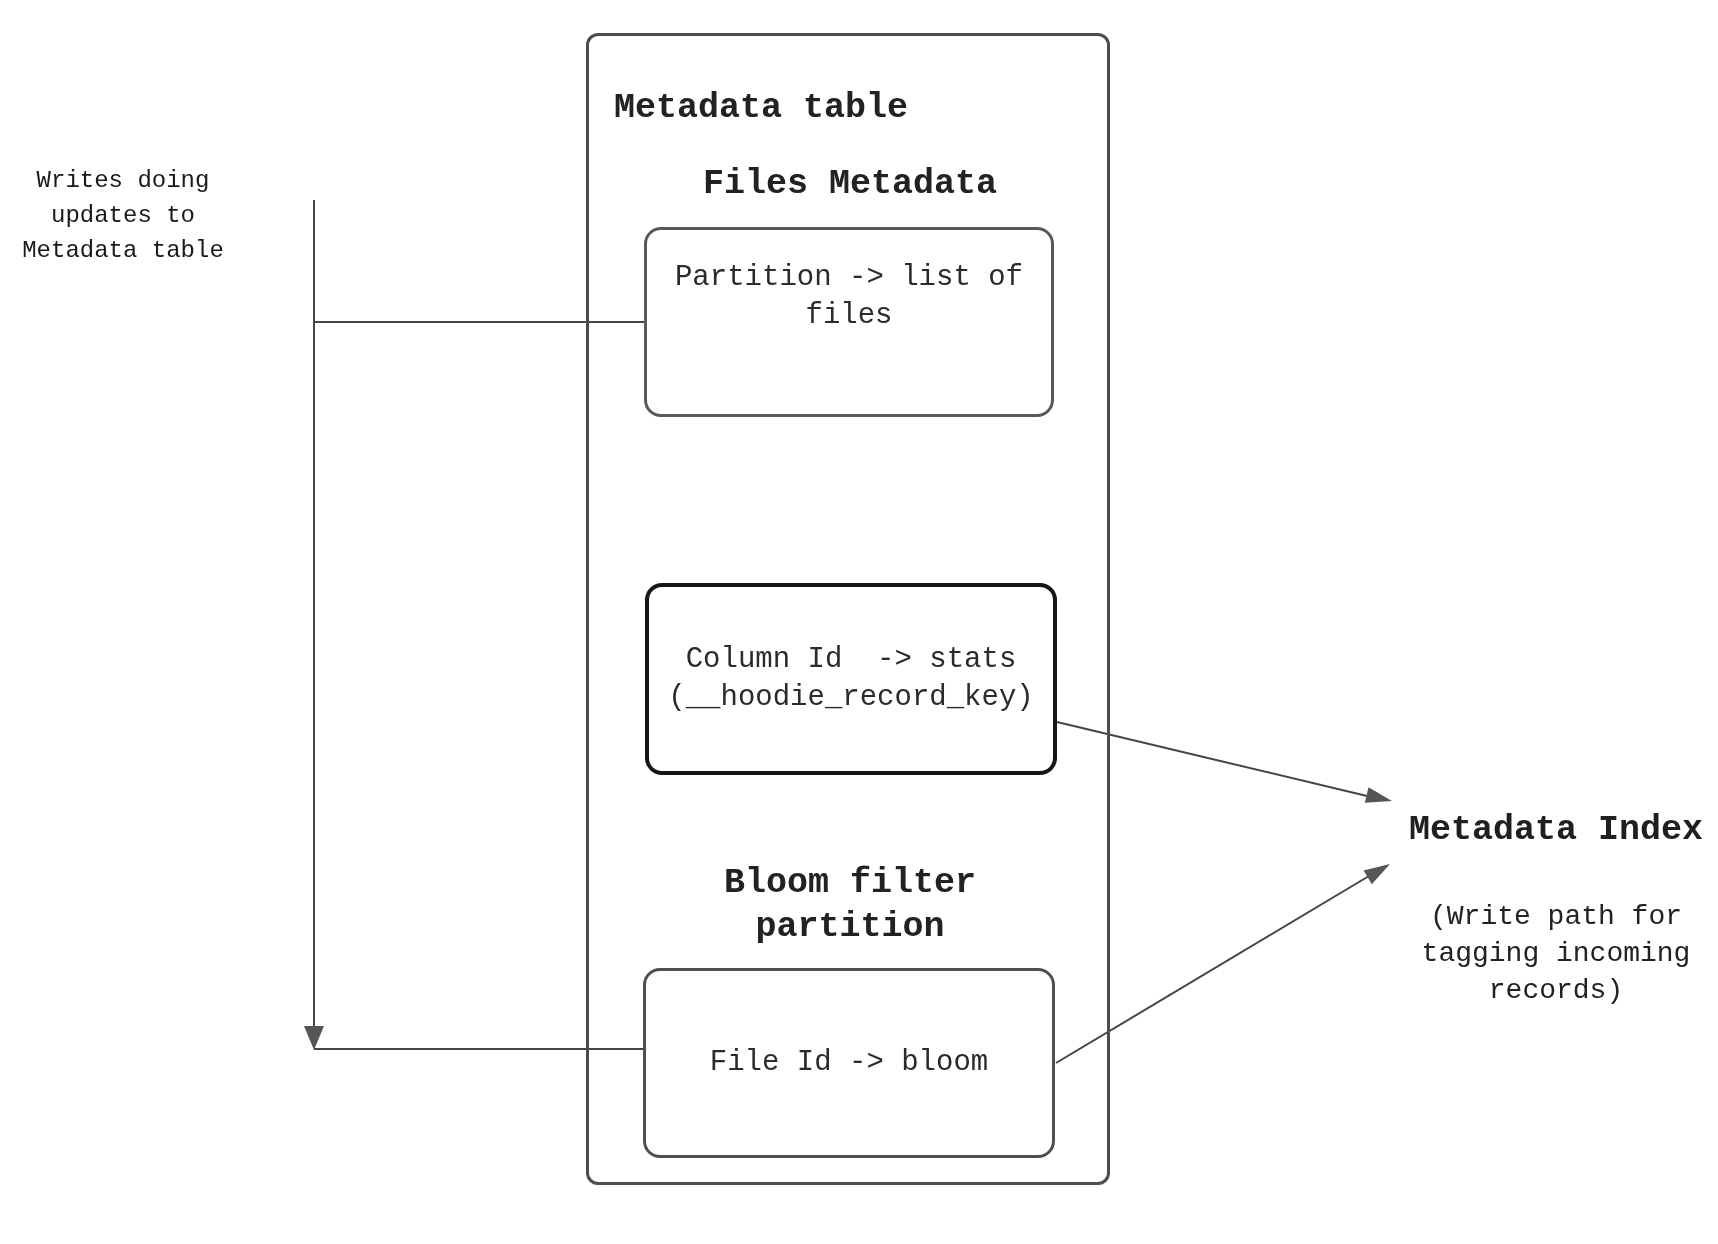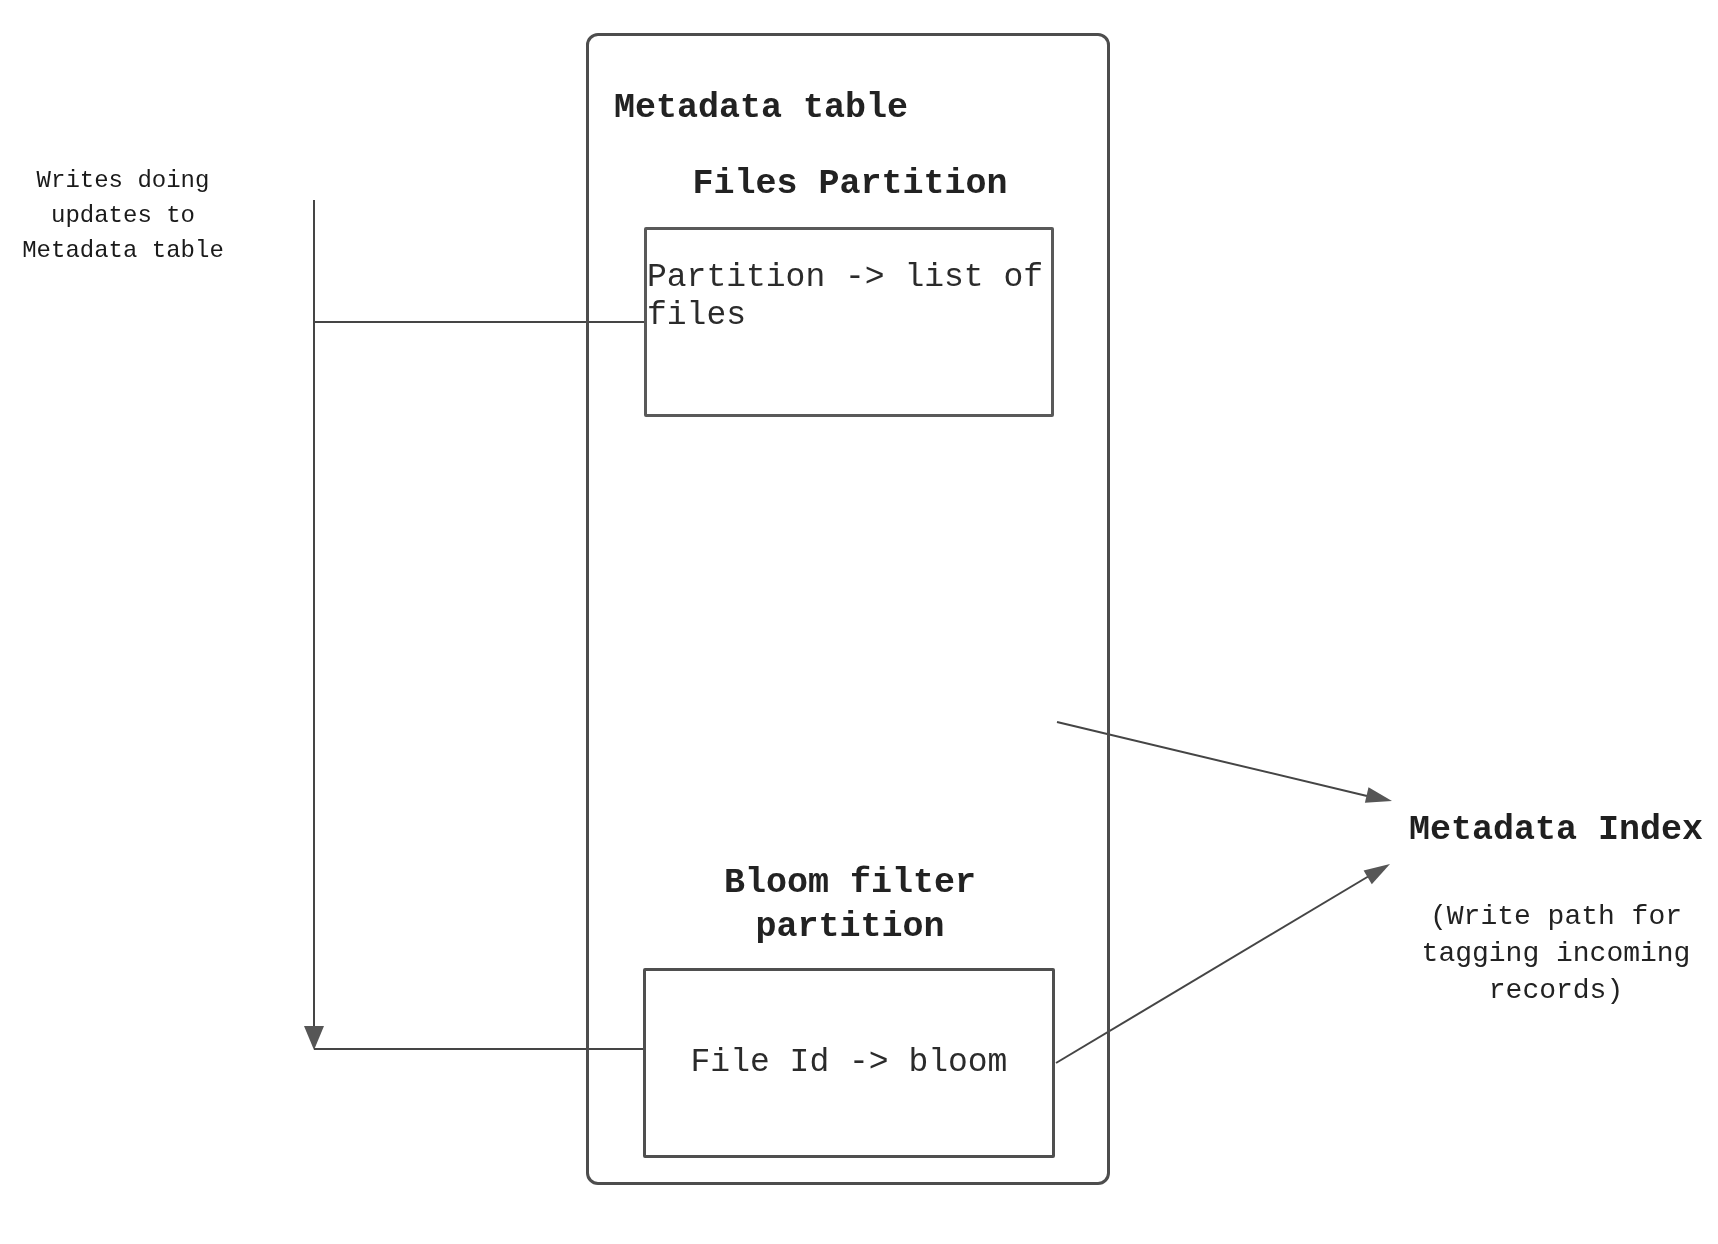--- a/index.html
+++ b/index.html
@@ -55,26 +55,26 @@
     font-weight: bold;
     line-height: 44px;
     color: #222222;
   }
   .h-files   { top: 162px; }
   .h-stats   { top: 476px; }
   .h-bloom   { top: 861px; }
 
   .part-box {
     box-sizing: border-box;
-    border-radius: 2px;
+    border-radius: 17px;
     display: flex;
     align-items: center;
     justify-content: center;
-    text-align: left;
-    font-size: 33px;
+    text-align: center;
+    font-size: 29px;
     line-height: 38px;
     color: #2b2b2b;
   }
   .b-files {
     left: 644px; top: 227px; width: 410px; height: 190px;
     border: 3px solid #595959;
     padding-bottom: 50px;
   }
   .b-stats {
     left: 645px; top: 583px; width: 412px; height: 192px;
@@ -143,25 +143,29 @@
     <polygon class="head" points="1390,864 1371.8,884.2 1363.6,870.4"></polygon>
   </svg>
 
   <div class="abs annotation pre-line">Writes doing
 updates to
 Metadata table</div>
 
   <div class="abs outer-box"></div>
   <div class="abs outer-title">Metadata table</div>
 
-  <div class="abs part-heading h-files pre-line">Files Partition</div>
+  <div class="abs part-heading h-files pre-line">Files Metadata</div>
   <div class="abs part-box b-files">
     <span class="pre-wrap">Partition -&gt; list of files</span>
   </div>
 
+  <div class="abs part-box b-stats">
+    <span class="pre-wrap">Column Id  -&gt; stats
+(__hoodie_record_key)</span>
+  </div>
 
   <div class="abs part-box b-bloom">
     <span class="pre-wrap">File Id -&gt; bloom</span>
   </div>
   <div class="abs part-heading h-bloom pre-line">Bloom filter
 partition</div>
 
   <div class="abs index-title">Metadata Index</div>
   <div class="abs index-subtitle pre-line">(Write path for
 tagging incoming

